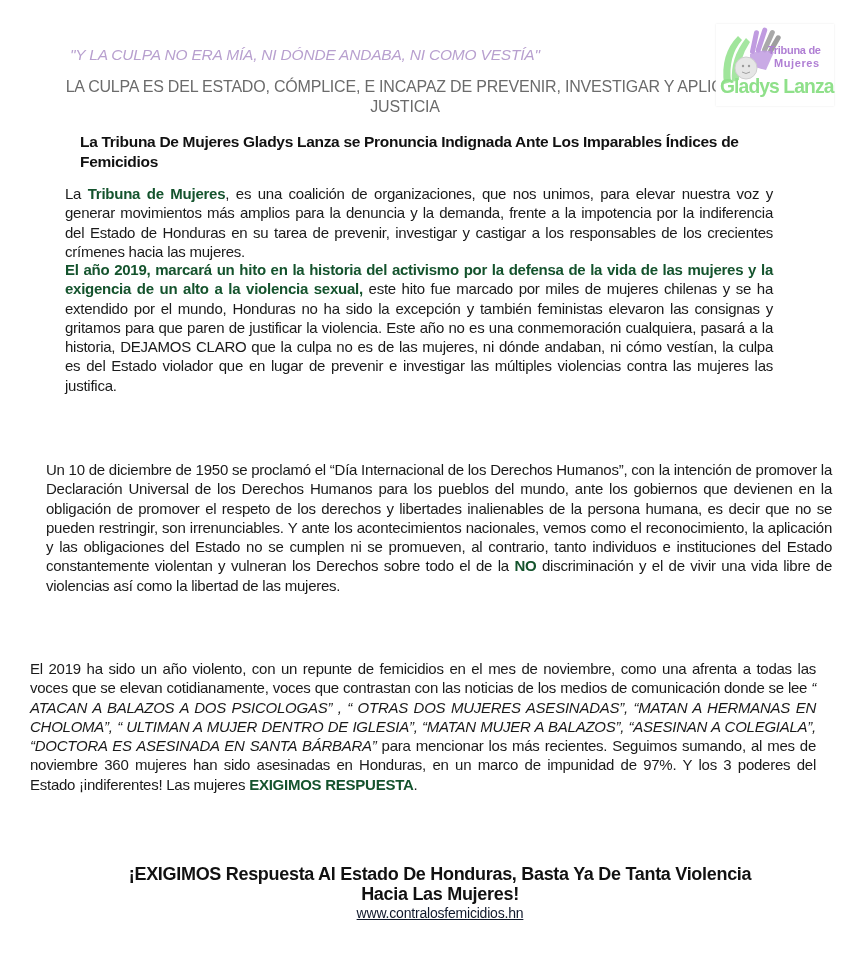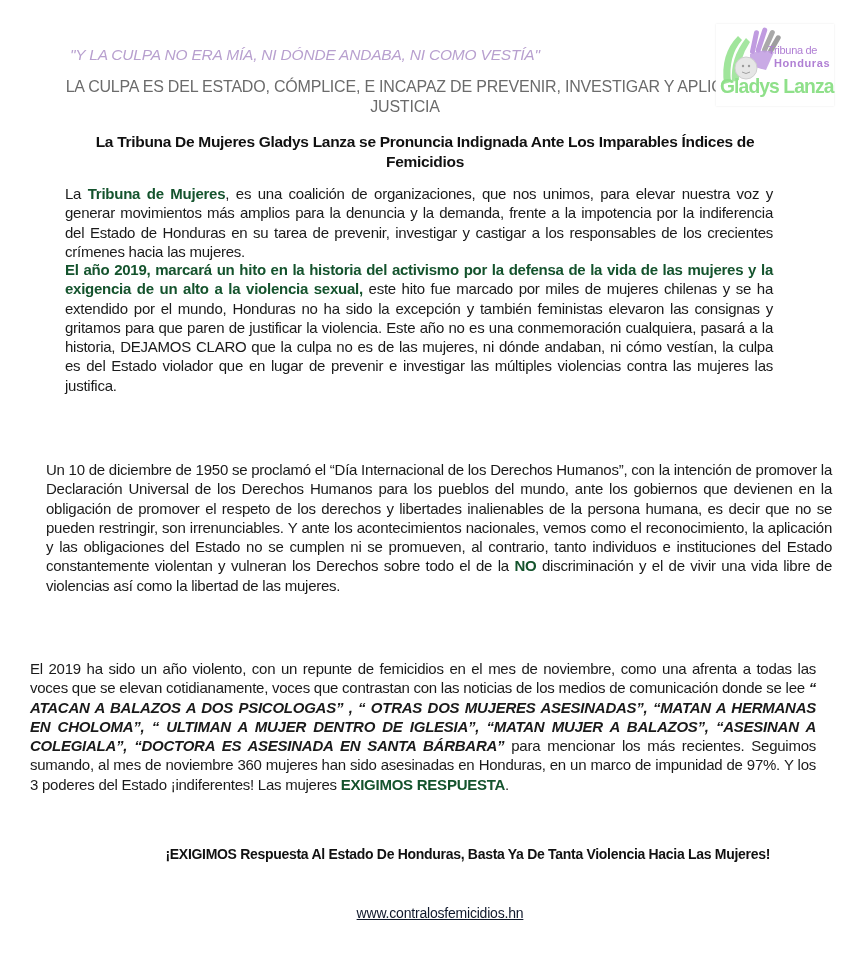--- a/index.html
+++ b/index.html
@@ -44,21 +44,21 @@
       height: 82px;
       background: #ffffff;
       box-shadow: 0 0 2px #e8e8e8;
     }
     .logo svg { position: absolute; left: 0; top: 0; }
     .logo .logo-t1 {
       position: absolute;
       left: 52px;
       top: 20px;
       font-size: 11px;
-      font-weight: normal;
+      font-weight: bold;
       color: #b07fd4;
       letter-spacing: -0.3px;
       white-space: nowrap;
     }
     .logo .logo-t2 {
       position: absolute;
       left: 58px;
       top: 33px;
       font-size: 11px;
       font-weight: bold;
@@ -76,48 +76,47 @@
       letter-spacing: -1px;
       white-space: nowrap;
       transform: scaleX(0.92);
       transform-origin: left top;
     }
     .doc-title {
       position: absolute;
       left: 80px;
       top: 132px;
       width: 690px;
-      text-align: center;
       font-size: 15.5px;
       font-weight: bold;
       line-height: 20px;
       color: #111;
       letter-spacing: -0.3px;
     }
     .para {
       position: absolute;
       font-size: 15px;
       line-height: 19.3px;
       text-align: justify;
       color: #1a1a1a;
       letter-spacing: -0.25px;
     }
     .p1 { left: 65px; top: 184px; width: 708px; }
     .p2 { left: 65px; top: 260px; width: 708px; }
     .p3 { left: 46px; top: 460px; width: 786px; }
     .p4 { left: 30px; top: 659px; width: 786px; }
     .b { font-weight: bold; color: #14532d; }
-    .it { font-style: italic; font-weight: bold; }
+    .it { font-style: italic; }
     .closing {
       position: absolute;
       left: 110px;
-      top: 844px;
+      top: 864px;
       width: 660px;
-      text-align: right;
-      font-size: 14px;
+      text-align: center;
+      font-size: 18px;
       font-weight: bold;
       line-height: 20px;
       color: #111;
       letter-spacing: -0.3px;
     }
     .link {
       position: absolute;
       left: 110px;
       top: 877px;
       width: 660px;
@@ -147,21 +146,21 @@
     <rect x="50" y="5" width="5" height="24" rx="2.5" fill="#a9a9a9" transform="rotate(24 52 17)"></rect>
     <rect x="56" y="10" width="5" height="20" rx="2.5" fill="#9e9e9e" transform="rotate(30 58 20)"></rect>
     <path d="M34 30 Q46 24 58 28 L50 46 Q40 44 34 40 Z" fill="#c09be0" opacity="0.85"></path>
 
     <circle cx="30" cy="44" r="11" fill="#e6e6e6" stroke="#cfcfcf" stroke-width="1"></circle>
     <circle cx="27" cy="42" r="1.2" fill="#9a9a9a"></circle>
     <circle cx="33" cy="42" r="1.2" fill="#9a9a9a"></circle>
     <path d="M26 48 Q30 51 34 48" stroke="#a0a0a0" stroke-width="1" fill="none"></path>
   </svg>
   <span class="logo-t1">Tribuna de</span>
-  <span class="logo-t2">Honduras</span>
+  <span class="logo-t2">Mujeres</span>
   <span class="logo-t3">Gladys Lanza</span>
 </div>
 
 <div class="doc-title">La Tribuna De Mujeres Gladys Lanza se Pronuncia Indignada Ante Los Imparables Índices de Femicidios</div>
 
 <div class="para p1"><span>La </span><span class="b">Tribuna de Mujeres</span><span>, es una coalición de organizaciones, que nos unimos, para elevar nuestra voz y generar movimientos más amplios para la denuncia y la demanda, frente a la impotencia por la indiferencia del Estado de Honduras en su tarea de prevenir, investigar y castigar a los responsables de los crecientes crímenes hacia las mujeres.</span></div>
 
 <div class="para p2"><span class="b">El año 2019, marcará un hito en la historia del activismo por la defensa de la vida de las mujeres y la exigencia de un alto a la violencia sexual,</span><span> este hito fue marcado por miles de mujeres chilenas y se ha extendido por el mundo, Honduras no ha sido la  excepción y también feministas elevaron las consignas y gritamos para que paren de justificar la violencia. Este año no es una conmemoración cualquiera, pasará a la historia, DEJAMOS CLARO que la culpa no es de las mujeres, ni dónde andaban, ni cómo vestían, la culpa es del Estado violador que en lugar de prevenir e investigar las múltiples violencias contra las mujeres las justifica.</span></div>
 
 <div class="para p3"><span>Un 10 de diciembre de 1950 se proclamó el “Día Internacional de los Derechos Humanos”, con la intención de promover la Declaración Universal de los Derechos Humanos para los pueblos del mundo, ante los gobiernos que devienen en la obligación de promover el respeto de los derechos y libertades inalienables de la persona humana, es decir que no se pueden restringir, son irrenunciables. Y ante los acontecimientos nacionales, vemos como el reconocimiento, la aplicación y las obligaciones del Estado no se cumplen ni se promueven, al contrario, tanto individuos e instituciones del Estado constantemente violentan y vulneran los Derechos sobre todo el de la  </span><span class="b">NO</span><span> discriminación y el de vivir una vida libre de violencias así como  la libertad de las mujeres.</span></div>

